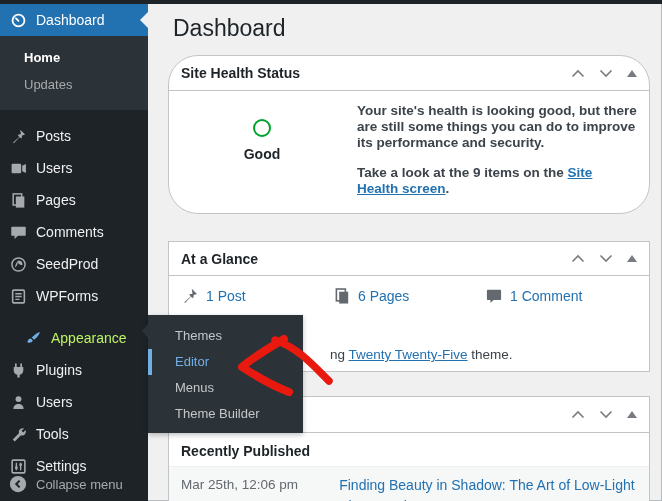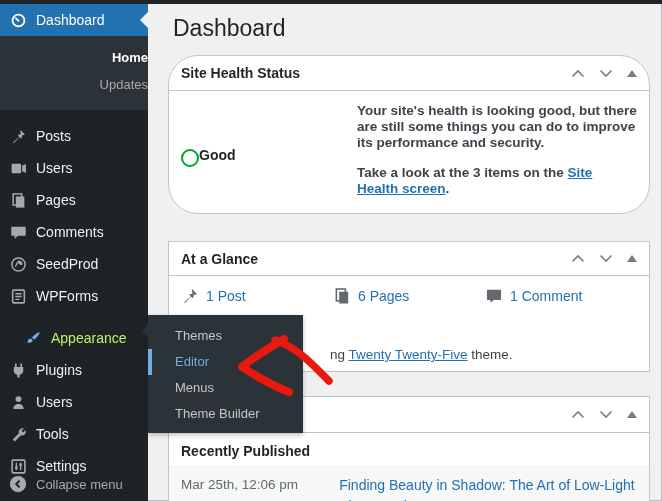--- a/index.html
+++ b/index.html
@@ -12,21 +12,21 @@
   .top-bar { position:absolute; left:0; top:0; width:662px; height:4px; background:#1d2327; z-index:80; }
 
   
   .sidebar { position:absolute; left:0; top:0; width:148px; height:501px; background:#1d2327; z-index:40; }
   .mi { display:flex; align-items:center; height:32px; padding-left:8px; color:#f0f0f1; font-size:14px; cursor:pointer; }
   .mi .ic { width:20px; height:20px; display:flex; align-items:center; justify-content:center; margin-right:8px; }
   .mi .ic svg { width:17px; height:17px; }
   .mi-active { position:relative; background:#2271b1; color:#fff; margin-top:4px; }
   .notch { position:absolute; right:0; top:8px; width:0; height:0;
            border-top:8px solid transparent; border-bottom:8px solid transparent; border-right:8px solid #f0f0f1; }
-  .submenu-box { background:#2c3338; padding:8px 0 12px;text-align:right; }
+  .submenu-box { background:#2c3338; padding:8px 0 12px; }
   .smi { display:block; padding:6px 0 6px 24px; font-size:13px; color:#a7aaad; cursor:pointer; }
   .smi-current { color:#fff; font-weight:bold; }
   .nav-list { padding-top:10px; }
   .appearance-gap { height:10px; }
   .mi-hover { color:#bef264;padding-left:23px; }
   .collapse { position:absolute; left:0; bottom:2px; width:148px; height:30px; display:flex; align-items:center;
               padding-left:8px; color:#a7aaad; font-size:13px; cursor:pointer; }
   .collapse .ic { width:20px; height:20px; display:flex; align-items:center; justify-content:center; margin-right:8px; }
 
   
@@ -37,21 +37,21 @@
   .panel-head { display:flex; align-items:center; justify-content:space-between;
                 padding:0 12px; height:35px; border-bottom:1px solid #c3c4c7; }
   .panel-title { font-size:14px; font-weight:bold; color:#1d2327; }
   .head-controls { display:flex; align-items:center; gap:14px; }
   .head-controls svg { display:block; }
   .tri-up { width:0; height:0; border-left:5px solid transparent; border-right:5px solid transparent;
             border-bottom:7px solid #787c82; cursor:pointer; }
 
   
   .sh-body { display:flex; padding:12px 12px 16px; }
-  .sh-left { width:162px; display:flex; flex-direction:row; align-items:center; }
+  .sh-left { width:162px; display:flex; flex-direction:column; align-items:center; }
   .good-circle { width:18px; height:18px; border:2px solid #00a32a; border-radius:50%; margin-top:16px; }
   .good-label { margin-top:9px; font-size:14px; font-weight:bold; color:#1d2327; }
   .sh-right { flex:1; padding-left:14px; font-size:13.5px; line-height:16px; color:#3c434a;font-weight:bold; }
   .sh-right p { max-width:302px; }
   .sh-cta { margin-top:14px; }
   a.wp-link { color:#2271b1; text-decoration:none; cursor:pointer; }
   a.wp-link.u { text-decoration:underline; }
 
   
   .aag-body { position:relative; height:95px; padding:8px 12px 0; }
@@ -238,21 +238,21 @@
           <span class="tri-up"></span>
         </span>
       </div>
       <div class="sh-body">
         <div class="sh-left">
           <div class="good-circle"></div>
           <div class="good-label">Good</div>
         </div>
         <div class="sh-right">
           <p>Your site's health is looking good, but there are still some things you can do to improve its performance and security.</p>
-          <p class="sh-cta"><span>Take a look at the </span><b>3 items</b><span> on the </span><a class="wp-link u">Site Health screen</a><span>.</span></p>
+          <p class="sh-cta"><span>Take a look at the </span><b>9 items</b><span> on the </span><a class="wp-link u">Site Health screen</a><span>.</span></p>
         </div>
       </div>
     </section>
 
     <section class="panel" style="margin-bottom:24px;">
       <div class="panel-head" style="height:34px;">
         <span class="panel-title">At a Glance</span>
         <span class="head-controls">
           <svg width="14" height="9" viewBox="0 0 14 9">
               <path d="M1.5 7.5 7 2l5.5 5.5" stroke="#787c82" stroke-width="1.6" fill="none"></path>

